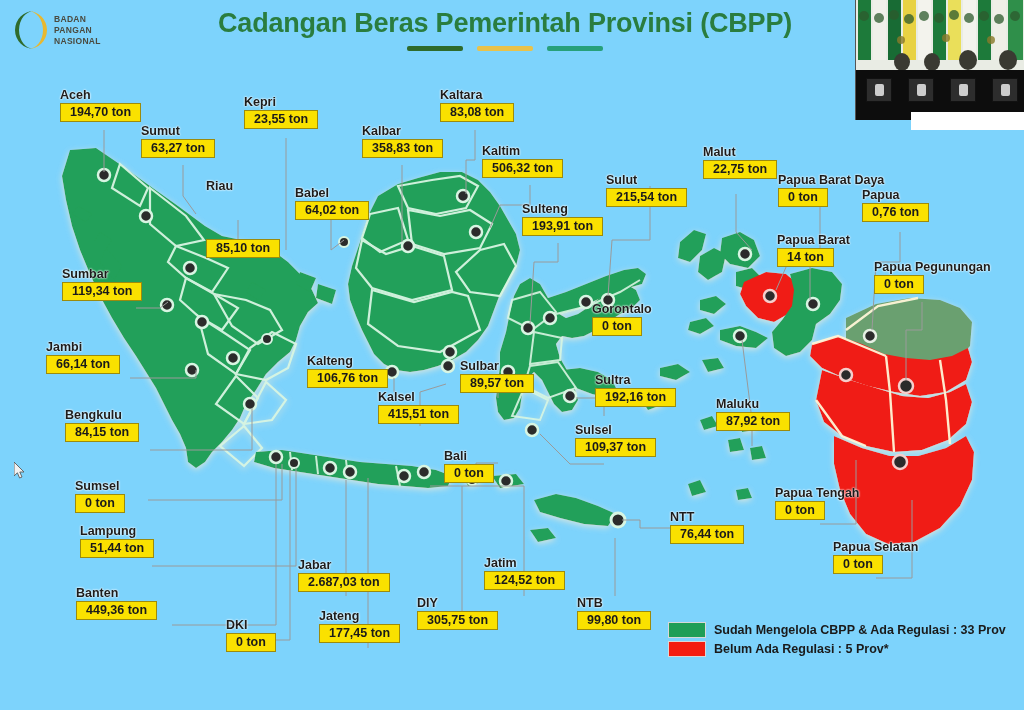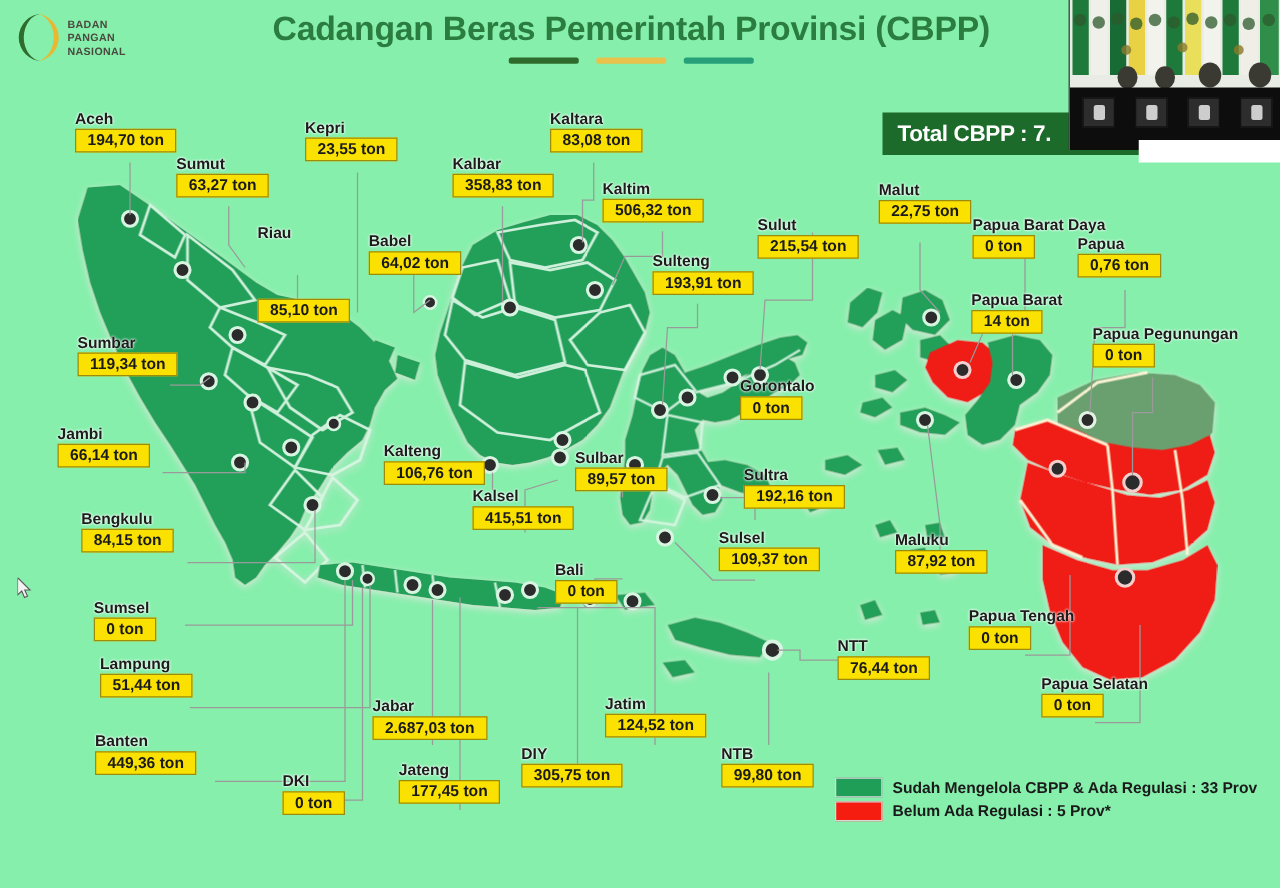--- a/index.html
+++ b/index.html
@@ -5,21 +5,21 @@
   * { box-sizing: border-box; margin: 0; padding: 0; }
   html, body {
     width: 1024px; height: 710px;
     background: #ffffff;
     font-family: "Liberation Sans", sans-serif;
     overflow: hidden;
   }
   #slide {
     position: relative;
     width: 1024px; height: 710px;
-    background: #86efac;
+    background: #7dd3fc;
     overflow: hidden;
   }
 
   
   #logo {
     position: absolute; left: 8px; top: 4px;
     width: 130px; height: 52px;
     display: flex; align-items: center; gap: 6px;
   }
   #logo-mark { position: relative; width: 40px; height: 44px; flex: 0 0 40px; }
@@ -458,21 +458,21 @@
         <div class="pval">0 ton</div>
       </div>
       <div class="prov" style="left: 595px; top: 373px;">
         <div class="pname">Sultra</div>
         <div class="pval">192,16 ton</div>
       </div>
       <div class="prov" style="left: 575px; top: 423px;">
         <div class="pname">Sulsel</div>
         <div class="pval">109,37 ton</div>
       </div>
-      <div class="prov" style="left: 716px; top: 397px; margin-top: 28px;">
+      <div class="prov" style="left: 716px; top: 397px;">
         <div class="pname">Maluku</div>
         <div class="pval">87,92 ton</div>
       </div>
       <div class="prov" style="left: 65px; top: 408px;">
         <div class="pname">Bengkulu</div>
         <div class="pval">84,15 ton</div>
       </div>
       <div class="prov" style="left: 75px; top: 479px;">
         <div class="pname">Sumsel</div>
         <div class="pval">0 ton</div>
@@ -520,23 +520,20 @@
       <div class="prov" style="left: 775px; top: 486px;">
         <div class="pname">Papua Tengah</div>
         <div class="pval">0 ton</div>
       </div>
       <div class="prov" style="left: 833px; top: 540px;">
         <div class="pname">Papua Selatan</div>
         <div class="pval">0 ton</div>
       </div>
     </div>
 
-  <div id="total-banner">
-    <span>Total CBPP : 7.</span>
-  </div>
 
   <div id="legend">
     <div id="legend-rows">
         <div class="legend-row">
           <div class="legend-swatch" style="background: rgb(31, 158, 87);"></div>
           <div class="legend-label">Sudah Mengelola CBPP &amp; Ada Regulasi : 33 Prov</div>
         </div>
         <div class="legend-row">
           <div class="legend-swatch" style="background: rgb(244, 29, 16);"></div>
           <div class="legend-label">Belum Ada Regulasi : 5 Prov*</div>

